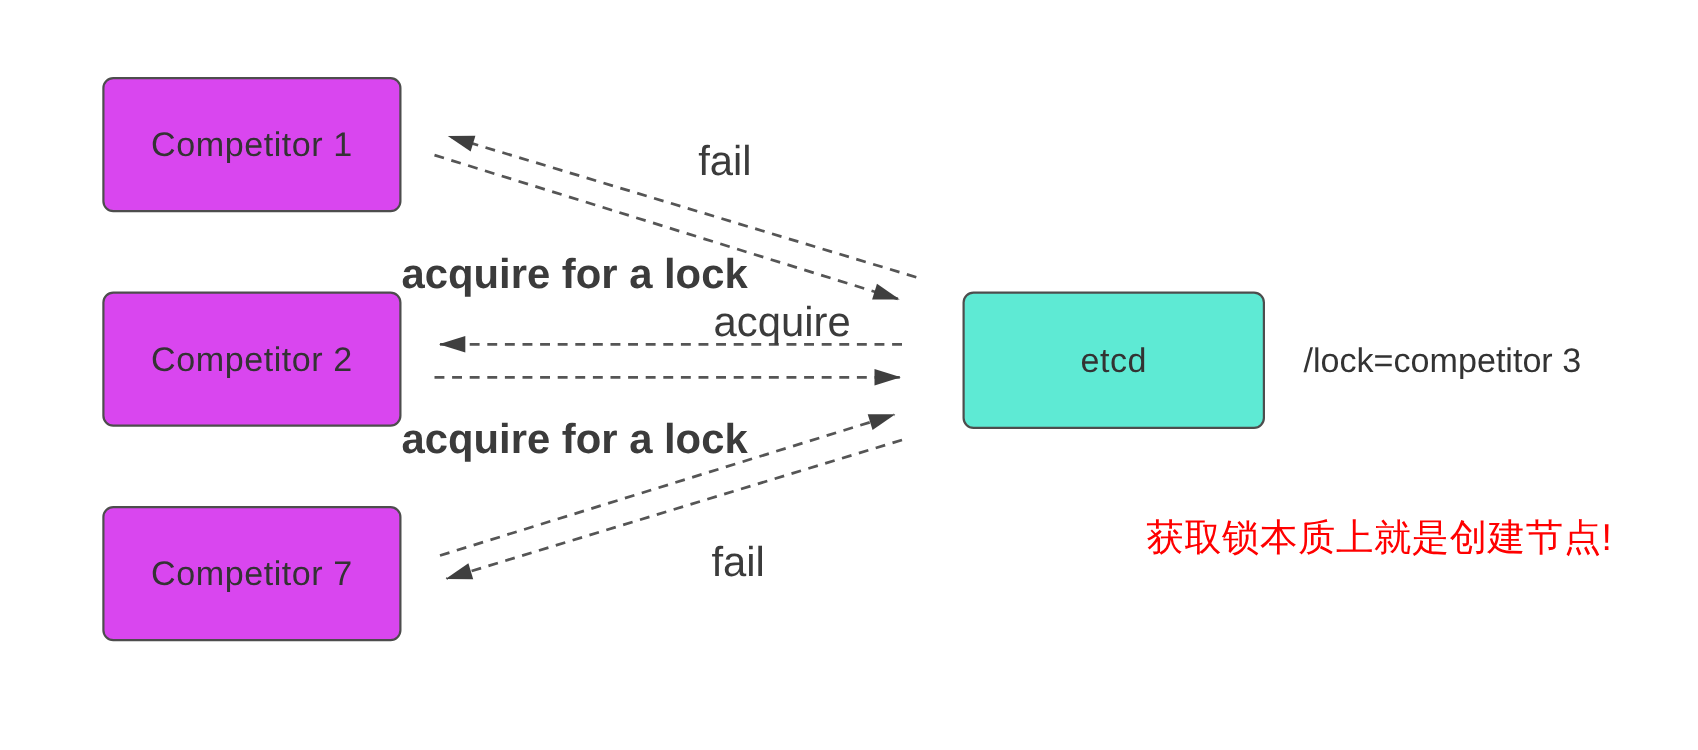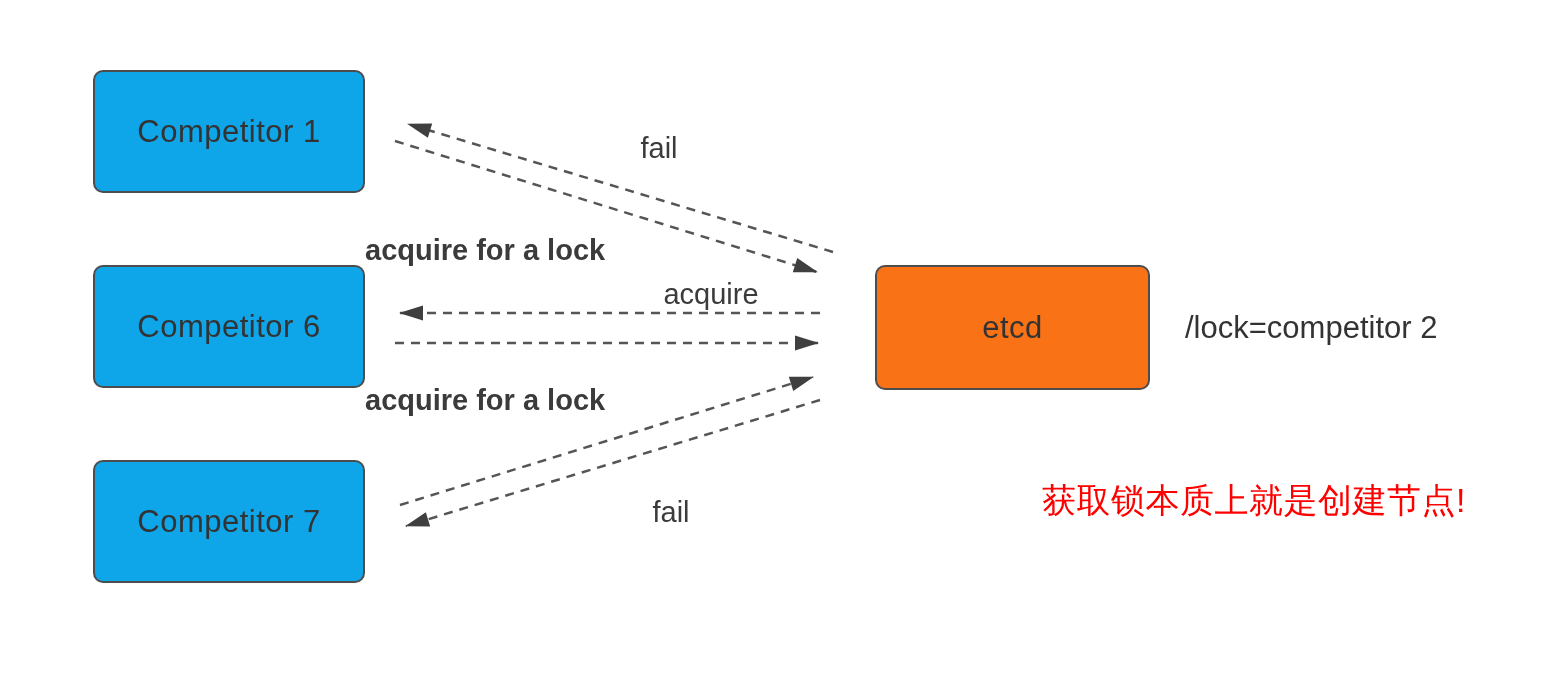--- a/index.html
+++ b/index.html
@@ -29,35 +29,35 @@
     border: 2.5px solid #4d4d4d;
     border-radius: 10px;
     display: flex;
     align-items: center;
     justify-content: center;
     font-size: 31px;
     color: #333333;
     letter-spacing: 0.5px;
   }
   .node-pink {
-    background: #0ea5e9;
+    background: #d946ef;
     left: 93px;
     width: 272px;
     height: 123px;
   }
   .node-etcd {
-    background: #f97316;
+    background: #5eead4;
     left: 875px;
     top: 265px;
     width: 275px;
     height: 125px;
   }
   .edge-label {
     position: absolute;
-    font-size: 29px;
+    font-size: 38px;
     color: #3b3b3b;
     white-space: nowrap;
   }
   .center-anchor { transform: translate(-50%, -50%); }
   .left-anchor   { transform: translateY(-50%); font-weight: bold; }
   .side-text {
     position: absolute;
     font-size: 31px;
     color: #333333;
     white-space: nowrap;
@@ -91,38 +91,38 @@
       <line x1="400" y1="505" x2="813" y2="377" marker-end="url(#ah)"></line>
       <line x1="820" y1="400" x2="406" y2="526" marker-end="url(#ah)"></line>
     </g>
   </svg>
 
   <div class="node node-pink" style="top:70px">
     <span>Competitor 1</span>
   </div>
 
   <div class="node node-pink" style="top:265px">
-    <span>Competitor 6</span>
+    <span>Competitor 2</span>
   </div>
 
   <div class="node node-pink" style="top:460px">
     <span>Competitor 7</span>
   </div>
 
   <div class="node node-etcd">
     <span>etcd</span>
   </div>
 
   <div class="edge-label center-anchor" style="left:659px; top:148px">fail</div>
 
   <div class="edge-label left-anchor" style="left:365px; top:250px">acquire for a lock</div>
 
   <div class="edge-label center-anchor" style="left:711px; top:294px">acquire</div>
 
   <div class="edge-label left-anchor" style="left:365px; top:400px">acquire for a lock</div>
 
   <div class="edge-label center-anchor" style="left:671px; top:512px">fail</div>
 
-  <div class="side-text" style="left:1185px; top:328px">/lock=competitor 2</div>
+  <div class="side-text" style="left:1185px; top:328px">/lock=competitor 3</div>
 
-  <div class="note-cn" style="left:1042px; top:501px">获取锁本质上就是创建节点!</div>
+  <div class="note-cn" style="left:1042px; top:489px">获取锁本质上就是创建节点!</div>
 
 </div>
 
 </body></html>

